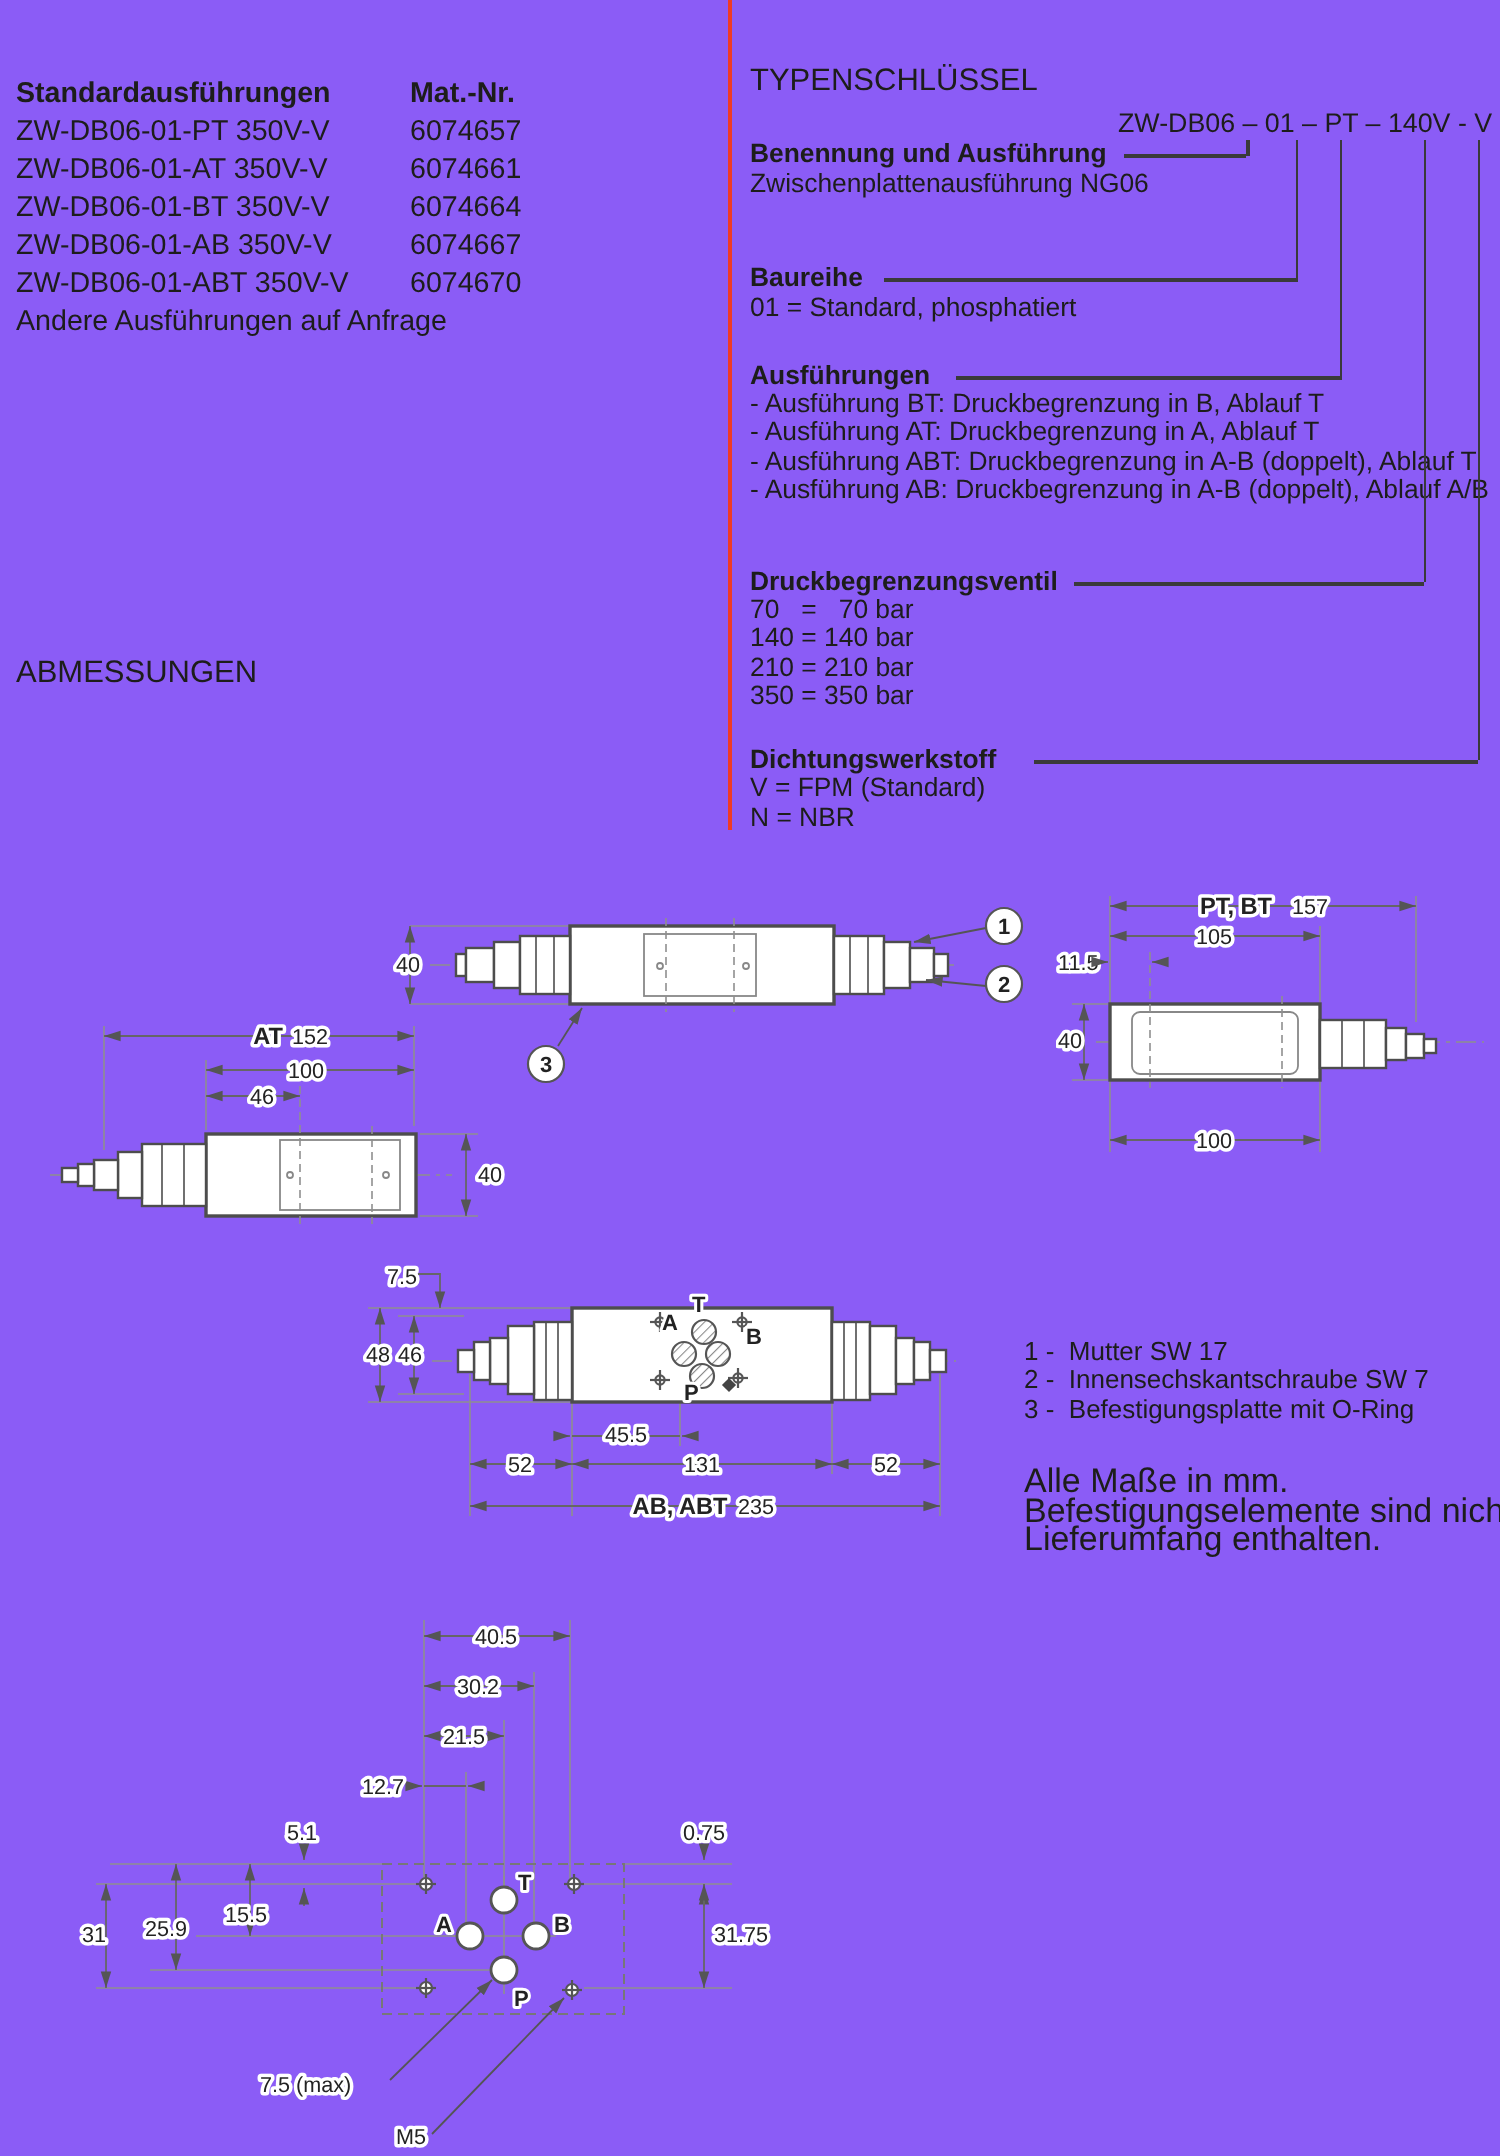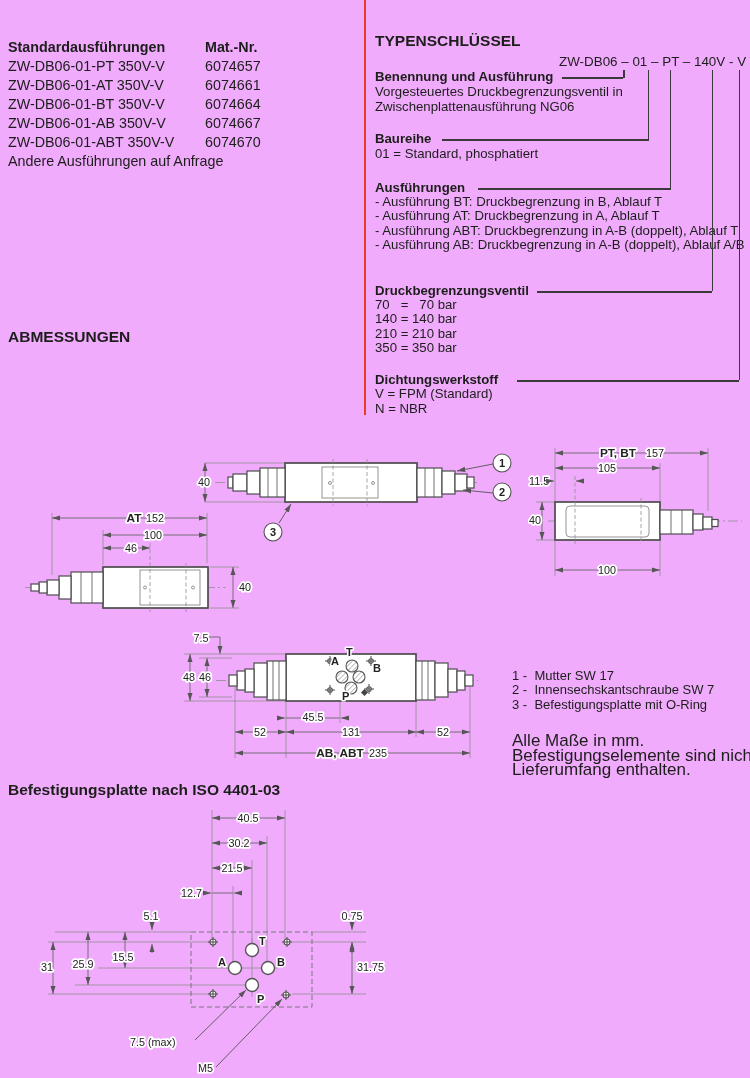--- a/index.html
+++ b/index.html
@@ -1,24 +1,24 @@
 <!DOCTYPE html>
 <html><head>
 <meta charset="utf-8">
 <style>
   html,body{margin:0;padding:0;background:#fff}
-  .page{position:relative;width:750px;height:1078px;background:#f0abfc;
+  .page{position:relative;width:750px;height:1078px;background:#8b5cf6;
         font-family:"Liberation Sans",sans-serif;color:#1d1d1b;overflow:hidden}
   .abs{position:absolute}
   .b{font-weight:bold}
   
   .trow{display:flex;height:19px;line-height:19px;font-size:14.3px;white-space:pre}
   .trow .c1{width:197px}
   .tnote{height:19px;line-height:19px;font-size:14.3px}
-  .hdr{font-size:15.5px;font-weight:bold}
+  .hdr{font-size:15.5px;font-weight:normal}
   
   .tsh{font-size:13.2px;font-weight:bold;white-space:pre}
   .tsl{font-size:13.2px;line-height:14.3px;white-space:pre}
   .tsl2{font-size:13.2px;line-height:14.6px;white-space:pre}
   .rule{position:absolute;height:1.5px;background:#3a3a3a}
   .vline{position:absolute;width:1.5px;background:#3a3a3a}
   .code{font-size:13.4px;white-space:pre}
   .red{position:absolute;left:364px;top:0;width:2px;height:415px;background:#ee3b26}
   
   .leg{font-size:13px;line-height:14.3px;white-space:pre}
@@ -89,21 +89,20 @@
   </div>
 
   <div>
     <div class="abs hdr" style="left:375px;top:32px">TYPENSCHLÜSSEL</div>
     <div class="abs code" style="left:559px;top:54px">ZW-DB06 – 01 – PT – 140V - V</div>
 
     <div class="abs tsh" style="left:375px;top:69px">Benennung und Ausführung</div>
     <div class="rule" style="left:562px;top:77px;width:61px"></div>
     <div class="vline" style="left:623px;top:70px;height:8px"></div>
     <div class="abs" style="left:375px;top:85px">
-      <div class="tsl2">Vorgesteuertes Druckbegrenzungsventil in</div>
       <div class="tsl2">Zwischenplattenausführung NG06</div>
     </div>
 
     <div class="abs tsh" style="left:375px;top:131px">Baureihe</div>
     <div class="rule" style="left:442px;top:139px;width:207px"></div>
     <div class="vline" style="left:647.5px;top:70px;height:69px"></div>
     <div class="abs" style="left:375px;top:147px">
       <div class="tsl2">01 = Standard, phosphatiert</div>
     </div>
 
@@ -352,21 +351,20 @@
     <div class="leg">1 -  Mutter SW 17</div>
     <div class="leg">2 -  Innensechskantschraube SW 7</div>
     <div class="leg">3 -  Befestigungsplatte mit O-Ring</div>
   </div>
   <div class="abs" style="left:512px;top:734px">
     <div class="note">Alle Maße in mm.</div>
     <div class="note">Befestigungselemente sind nicht im</div>
     <div class="note">Lieferumfang enthalten.</div>
   </div>
 
-  <div class="abs hdr" style="left:8px;top:781px">Befestigungsplatte nach ISO 4401-03</div>
 
   <svg class="abs" style="left:30px;top:790px" width="400" height="288" viewBox="0 0 400 288">
     <g class="xl">
       <line x1="182" y1="20" x2="182" y2="151"></line>
       <line x1="203" y1="96" x2="203" y2="177"></line>
       <line x1="222" y1="70" x2="222" y2="153"></line>
       <line x1="237" y1="46" x2="237" y2="177"></line>
       <line x1="255" y1="20" x2="255" y2="151"></line>
       <line x1="25" y1="142" x2="161" y2="142"></line>
       <line x1="18" y1="152" x2="183" y2="152"></line>

